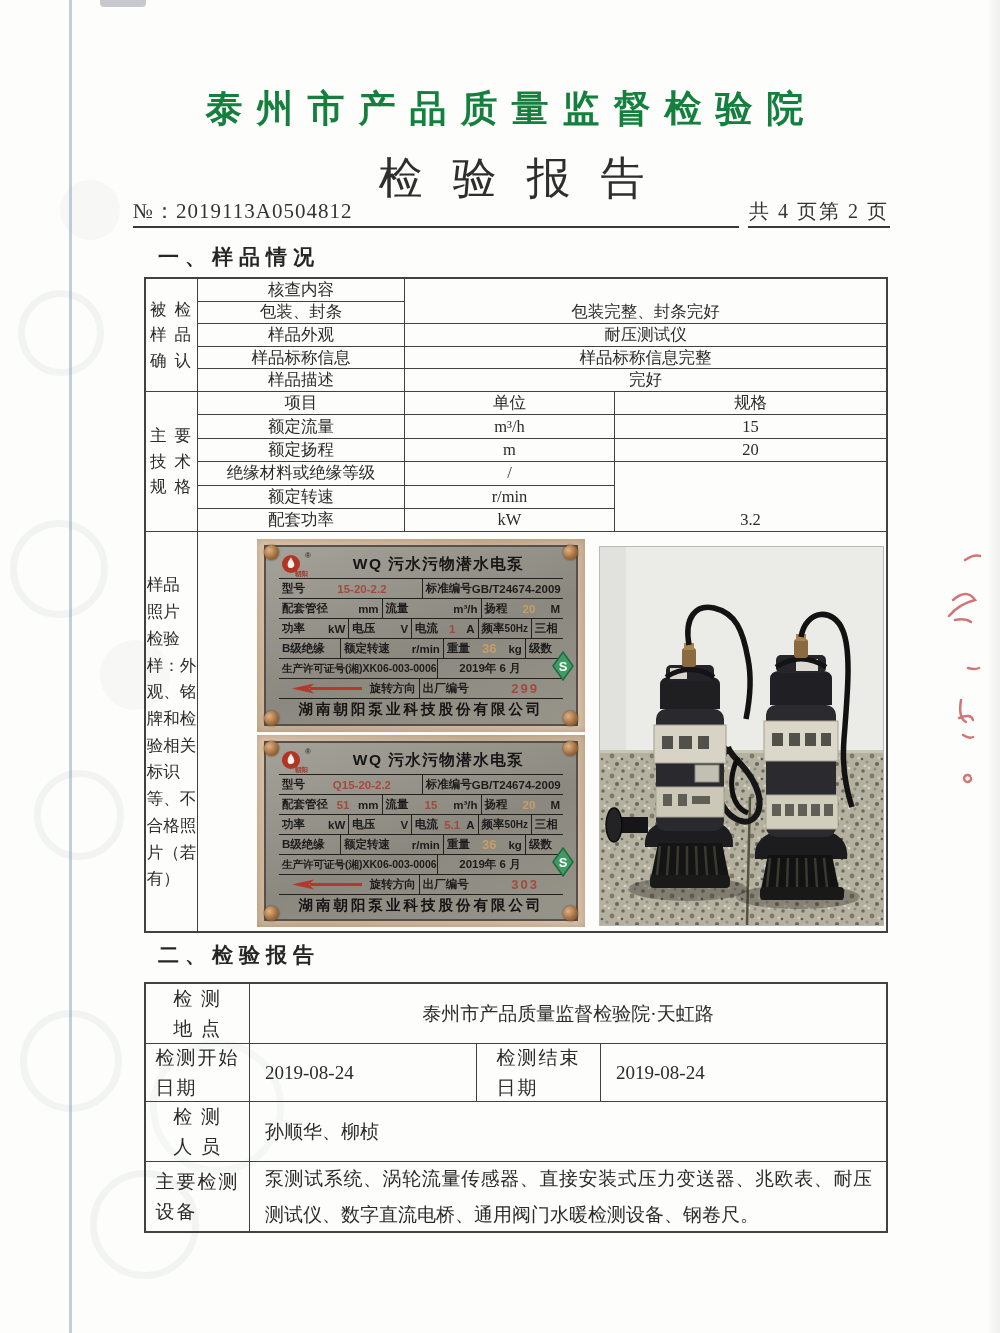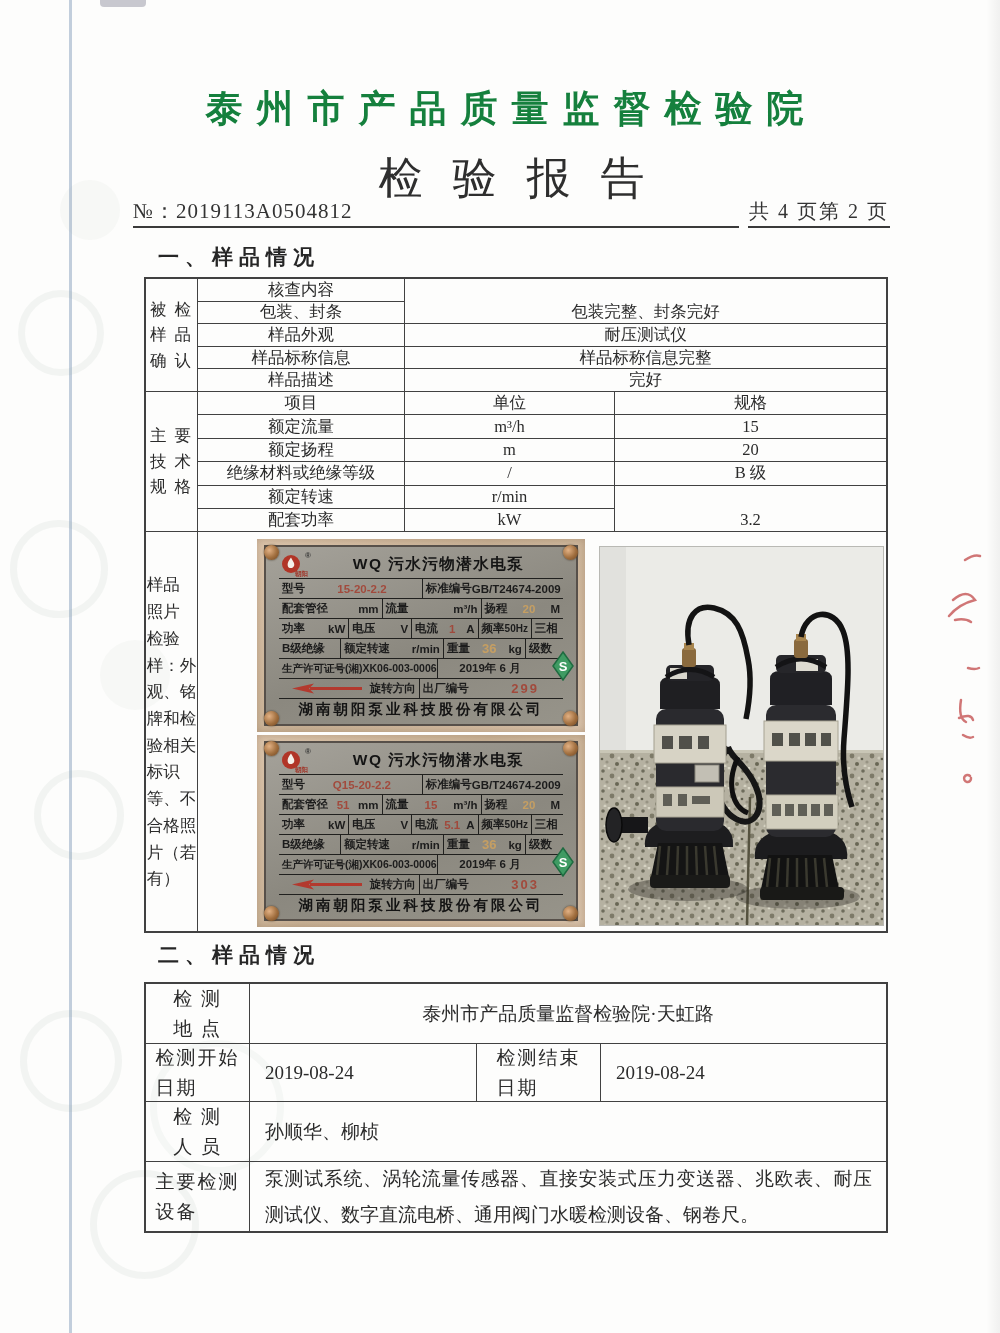--- a/index.html
+++ b/index.html
@@ -128,21 +128,20 @@
   <div class="c gc3" style="grid-row:6">单位</div>
   <div class="c gc4 nr" style="grid-row:6">规格</div>
   <div class="c gc2" style="grid-row:7">额定流量</div>
   <div class="c gc3" style="grid-row:7">m³/h</div>
   <div class="c gc4 nr" style="grid-row:7">15</div>
   <div class="c gc2" style="grid-row:8">额定扬程</div>
   <div class="c gc3" style="grid-row:8">m</div>
   <div class="c gc4 nr" style="grid-row:8">20</div>
   <div class="c gc2" style="grid-row:9">绝缘材料或绝缘等级</div>
   <div class="c gc3" style="grid-row:9">/</div>
-  <div class="c gc4 nr" style="grid-row:9">B 级</div>
   <div class="c gc2" style="grid-row:10">额定转速</div>
   <div class="c gc3" style="grid-row:10">r/min</div>
   <div class="c gc2" style="grid-row:11">配套功率</div>
   <div class="c gc3" style="grid-row:11">kW</div>
   <div class="c gc4 nr" style="grid-row:11">3.2</div>
 
   <div class="c wrap2 photo-head nb" style="grid-column:1;letter-spacing:0;">样品
 照片
 检验
 样：外
@@ -492,21 +491,21 @@
         <rect x="196" y="112" width="22" height="12" fill="#dddbd1"></rect>
         <path d="M176,120 q25 -16 50 0" stroke="#141416" stroke-width="5" fill="none"></path>
         <rect x="194" y="92" width="14" height="19" rx="3" fill="#8a6a3e"></rect>
         <rect x="196" y="87" width="10" height="7" fill="#a8854e"></rect>
         <path d="M201,90 C206,62 234,60 243,84 C251,104 248,142 244,192 C242,218 246,242 252,260" stroke="#121212" stroke-width="5.5" fill="none"></path>
       </g>
     </svg>
   </div>
 </div>
 
-<div class="sec-h" style="top:941px;">二、样品情况</div>
+<div class="sec-h" style="top:941px;">二、检验报告</div>
 
 <div class="grid t2">
   <div class="c wrap2 gc1" style="grid-row:1">检 测
 地 点</div>
   <div class="c gv24 nr" style="grid-row:1">泰州市产品质量监督检验院·天虹路</div>
   <div class="c wrap2 gc1" style="grid-row:2">检测开始
 日期</div>
   <div class="c gc2 left" style="grid-row:2">2019-08-24</div>
   <div class="c wrap2 gc3" style="grid-row:2">检测结束
 日期</div>

